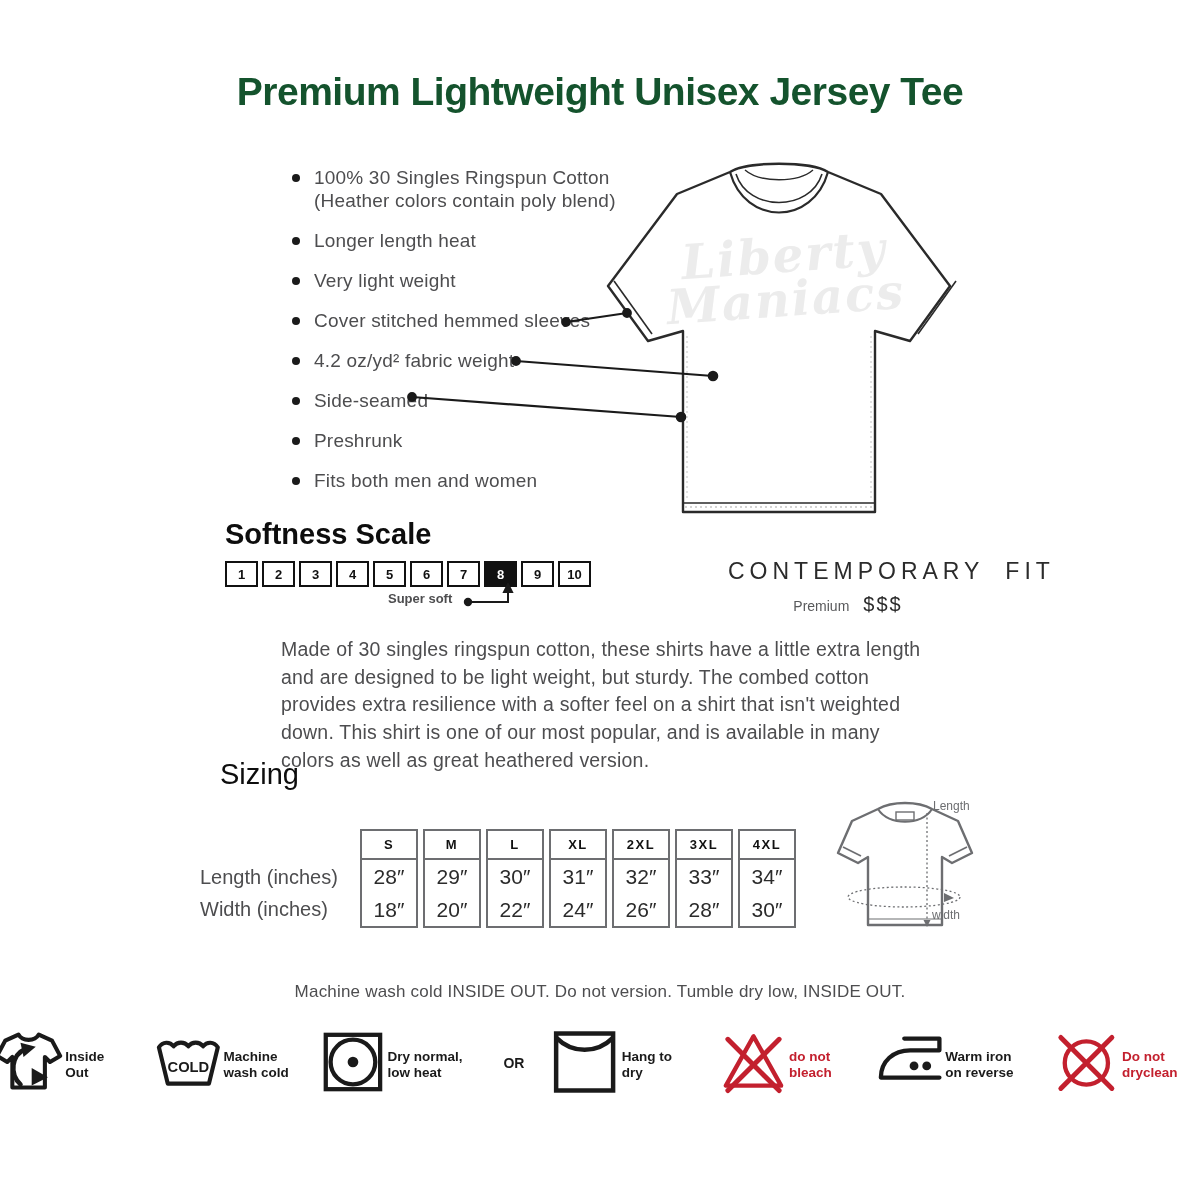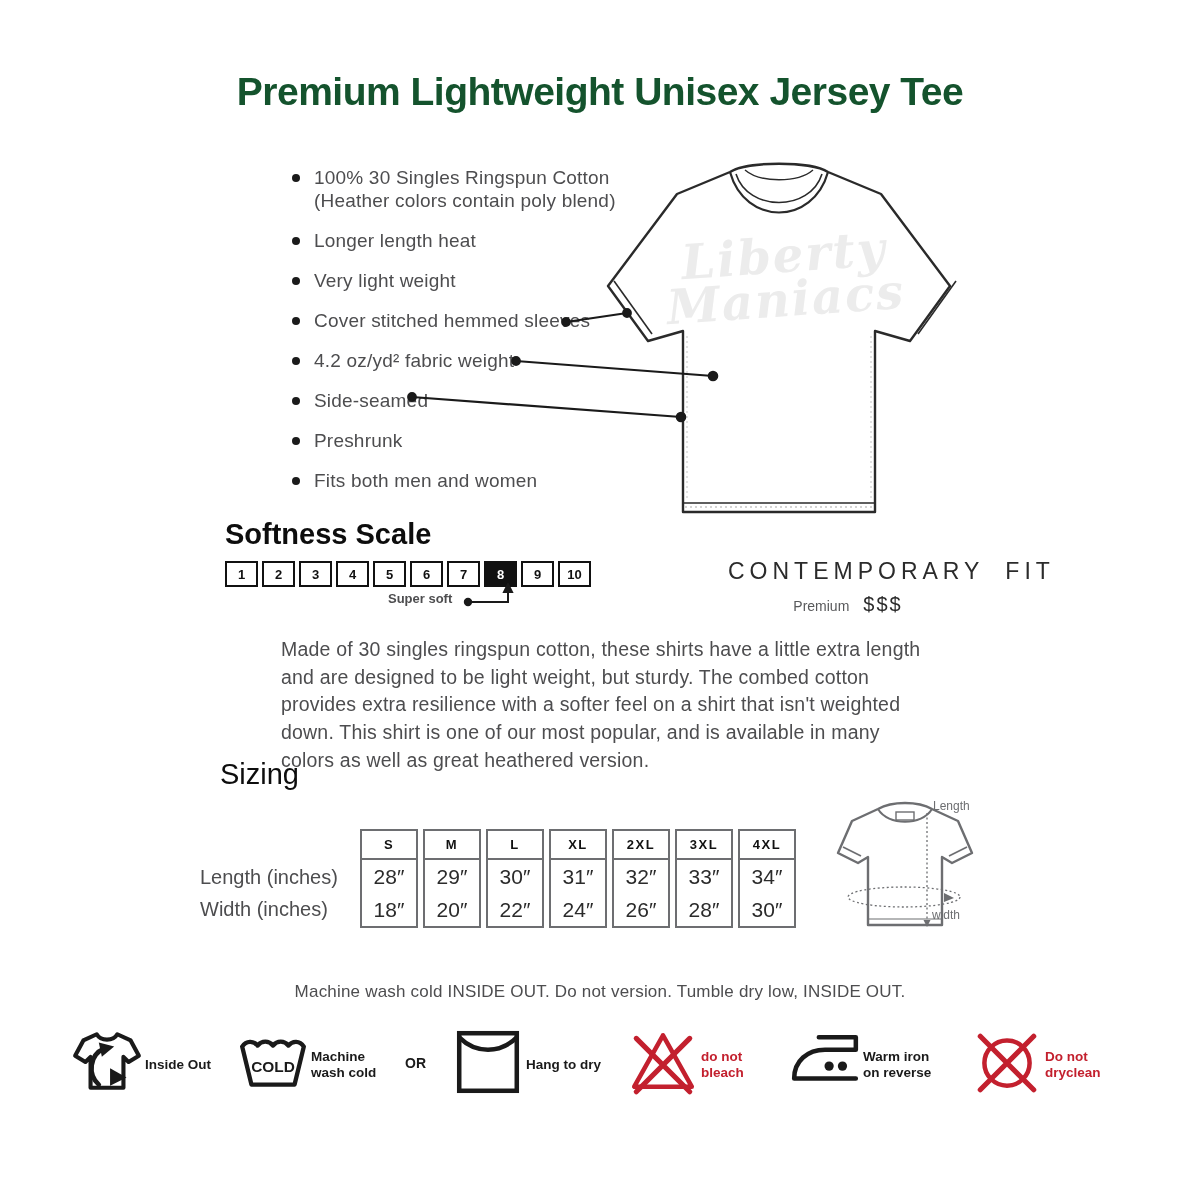--- a/index.html
+++ b/index.html
@@ -228,20 +228,28 @@
   </div>
 
   <div class="care-item">
     <svg width="76" height="74" viewBox="0 0 72 72">
       <path d="M6,21 C10,15 17,15 21,20 C25,15 32,15 36,20 C40,15 47,15 51,20 C55,15 62,15 66,21 L57,58 L15,58 Z" fill="none" stroke="#1a1a1a" stroke-width="4.2" stroke-linejoin="round"></path>
       <text x="36" y="46" font-size="15" font-weight="800" text-anchor="middle" fill="#1a1a1a" font-family="Liberation Sans, sans-serif">COLD</text>
     </svg>
     <div class="care-label lw70">Machine wash cold</div>
   </div>
 
+  <div class="care-item">
+    <svg width="76" height="74" viewBox="0 0 72 72">
+      <rect x="8" y="8" width="56" height="56" fill="none" stroke="#1a1a1a" stroke-width="4.4"></rect>
+      <circle cx="36" cy="36" r="23" fill="none" stroke="#1a1a1a" stroke-width="4.4"></circle>
+      <circle cx="36" cy="36" r="5.5" fill="#1a1a1a"></circle>
+    </svg>
+    <div class="care-label lw92">Dry normal, low heat</div>
+  </div>
 
   <div class="or-word">OR</div>
 
   <div class="care-item">
     <svg width="76" height="74" viewBox="0 0 72 72">
       <rect x="8" y="8" width="56" height="56" fill="none" stroke="#1a1a1a" stroke-width="4.4"></rect>
       <path d="M8,12 C24,28 48,28 64,12" fill="none" stroke="#1a1a1a" stroke-width="4.4"></path>
     </svg>
     <div class="care-label">Hang to dry</div>
   </div>

